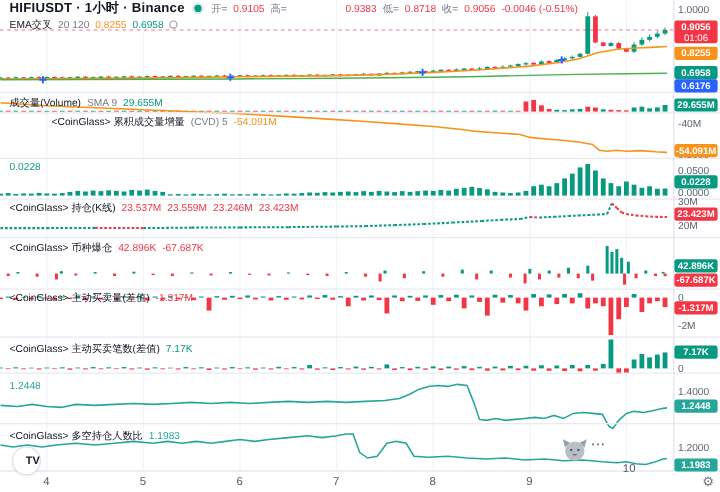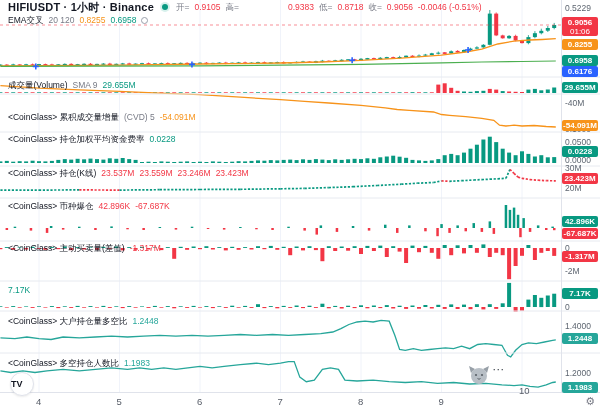--- a/index.html
+++ b/index.html
@@ -14,21 +14,21 @@
   .dot-icon{width:6px;height:6px;border-radius:50%;background:#089981;
             box-shadow:0 0 0 2px #d7f1ec;display:inline-block;margin:0 3px;}
   .eye-icon{width:7px;height:7px;border-radius:50%;border:1.2px solid #9aa0ab;display:inline-block;}
   .axis-badge{position:absolute;left:562px;width:36px;color:#fff;font-size:8px;font-weight:700;
               text-align:center;border-radius:2px;z-index:6;display:flex;flex-direction:column;
               justify-content:center;}
   .axis-label{position:absolute;left:565px;width:34px;color:#5d6570;font-size:8.5px;z-index:4;}
   .time-label{position:absolute;color:#555b66;font-size:9.5px;z-index:4;}
   #tv-logo{position:absolute;left:10px;top:372px;width:24px;height:24px;border-radius:50%;
            background:#fff;border:1px solid #e0e3eb;box-shadow:0 1px 2px rgba(0,0,0,.08);
-           display:flex;align-items:center;justify-content:flex-start;font-size:9px;font-weight:700;
+           display:flex;align-items:center;justify-content:flex-end;font-size:9px;font-weight:700;
            color:#131722;z-index:8;}
   #watermark{position:absolute;left:468px;top:365px;display:flex;align-items:center;gap:3px;z-index:7;}
   #watermark .wm-text{font-size:13.5px;font-weight:700;color:#4a5158;
                       text-shadow:0 0 2px #fff,0 0 2px #fff;}
   #watermark .wm-dots{font-size:9px;font-weight:700;color:#4a5158;position:relative;top:-5px;letter-spacing:1px;}
   #gear{position:absolute;right:5px;top:395px;font-size:11px;color:#787b86;z-index:6;cursor:pointer;}
   #axis-divider{position:absolute;left:561px;top:0;width:1px;height:392px;background:#e0e3eb;z-index:3;}
   #time-divider{position:absolute;left:0;top:392px;width:600px;height:1px;background:#e0e3eb;z-index:3;}
 </style>
 </head>
@@ -720,59 +720,58 @@
         <span class="seg" style="color: rgb(120, 123, 134);">20 120</span>
         <span class="seg" style="color: rgb(247, 147, 26);">0.8255</span>
         <span class="seg" style="color: rgb(8, 153, 129);">0.6958</span>
         <span class="eye-icon"></span>
       </div>
       <div class="legend-row" style="top: 80px;">
         <span class="seg" style="color: rgb(19, 23, 34);">成交量(Volume)</span>
         <span class="seg" style="color: rgb(120, 123, 134);">SMA 9</span>
         <span class="seg" style="color: rgb(8, 153, 129);">29.655M</span>
       </div>
-      <div class="legend-row" style="top: 112px;">
+      <div class="legend-row" style="top: 96px; margin-left: 35px;">
         <span class="seg" style="color: rgb(19, 23, 34);">&lt;CoinGlass&gt; 累积成交量增量</span>
         <span class="seg" style="color: rgb(120, 123, 134);">(CVD) 5</span>
         <span class="seg" style="color: rgb(247, 147, 26);">-54.091M</span>
       </div>
       <div class="legend-row" style="top: 134px;">
-        <span class="seg" style="color: rgb(19, 23, 34);">&lt;CoinGlass&gt; 持仓加权平均资金费率</span>
         <span class="seg" style="color: rgb(8, 153, 129);">0.0228</span>
       </div>
       <div class="legend-row" style="top: 168px;">
         <span class="seg" style="color: rgb(19, 23, 34);">&lt;CoinGlass&gt; 持仓(K线)</span>
         <span class="seg" style="color: rgb(242, 54, 69);">23.537M</span>
         <span class="seg" style="color: rgb(242, 54, 69);">23.559M</span>
         <span class="seg" style="color: rgb(242, 54, 69);">23.246M</span>
         <span class="seg" style="color: rgb(242, 54, 69);">23.423M</span>
       </div>
       <div class="legend-row" style="top: 201px;">
         <span class="seg" style="color: rgb(19, 23, 34);">&lt;CoinGlass&gt; 币种爆仓</span>
         <span class="seg" style="color: rgb(242, 54, 69);">42.896K</span>
         <span class="seg" style="color: rgb(242, 54, 69);">-67.687K</span>
       </div>
       <div class="legend-row" style="top: 243px;">
         <span class="seg" style="color: rgb(19, 23, 34);">&lt;CoinGlass&gt; 主动买卖量(差值)</span>
         <span class="seg" style="color: rgb(242, 54, 69);">-1.317M</span>
       </div>
       <div class="legend-row" style="top: 285px;">
+        <span class="seg" style="color: rgb(19, 23, 34);">&lt;CoinGlass&gt; 主动买卖笔数(差值)</span>
         <span class="seg" style="color: rgb(8, 153, 129);">7.17K</span>
       </div>
       <div class="legend-row" style="top: 316px;">
-        <span class="seg" style="color: rgb(19, 23, 34);">&lt;CoinGlass&gt; 大户持仓量多空比</span>
         <span class="seg" style="color: rgb(38, 166, 154);">1.2448</span>
       </div>
       <div class="legend-row" style="top: 358px;">
         <span class="seg" style="color: rgb(19, 23, 34);">&lt;CoinGlass&gt; 多空持仓人数比</span>
         <span class="seg" style="color: rgb(38, 166, 154);">1.1983</span>
       </div>
     </div>
   <div id="right-axis">
-      <div class="axis-label" style="top: 3px;">0.5229</div>
+      <div class="axis-label" style="top: 3px;">1.0000</div>
       <div class="axis-label" style="top: 98px;">-40M</div>
       <div class="axis-label" style="top: 124px;">0.1000</div>
       <div class="axis-label" style="top: 137px;">0.0500</div>
       <div class="axis-label" style="top: 155px;">0.0000</div>
       <div class="axis-label" style="top: 163px;">30M</div>
       <div class="axis-label" style="top: 183px;">20M</div>
       <div class="axis-label" style="top: 243px;">0</div>
       <div class="axis-label" style="top: 266px;">-2M</div>
       <div class="axis-label" style="top: 302px;">0</div>
       <div class="axis-label" style="top: 321px;">1.4000</div>

